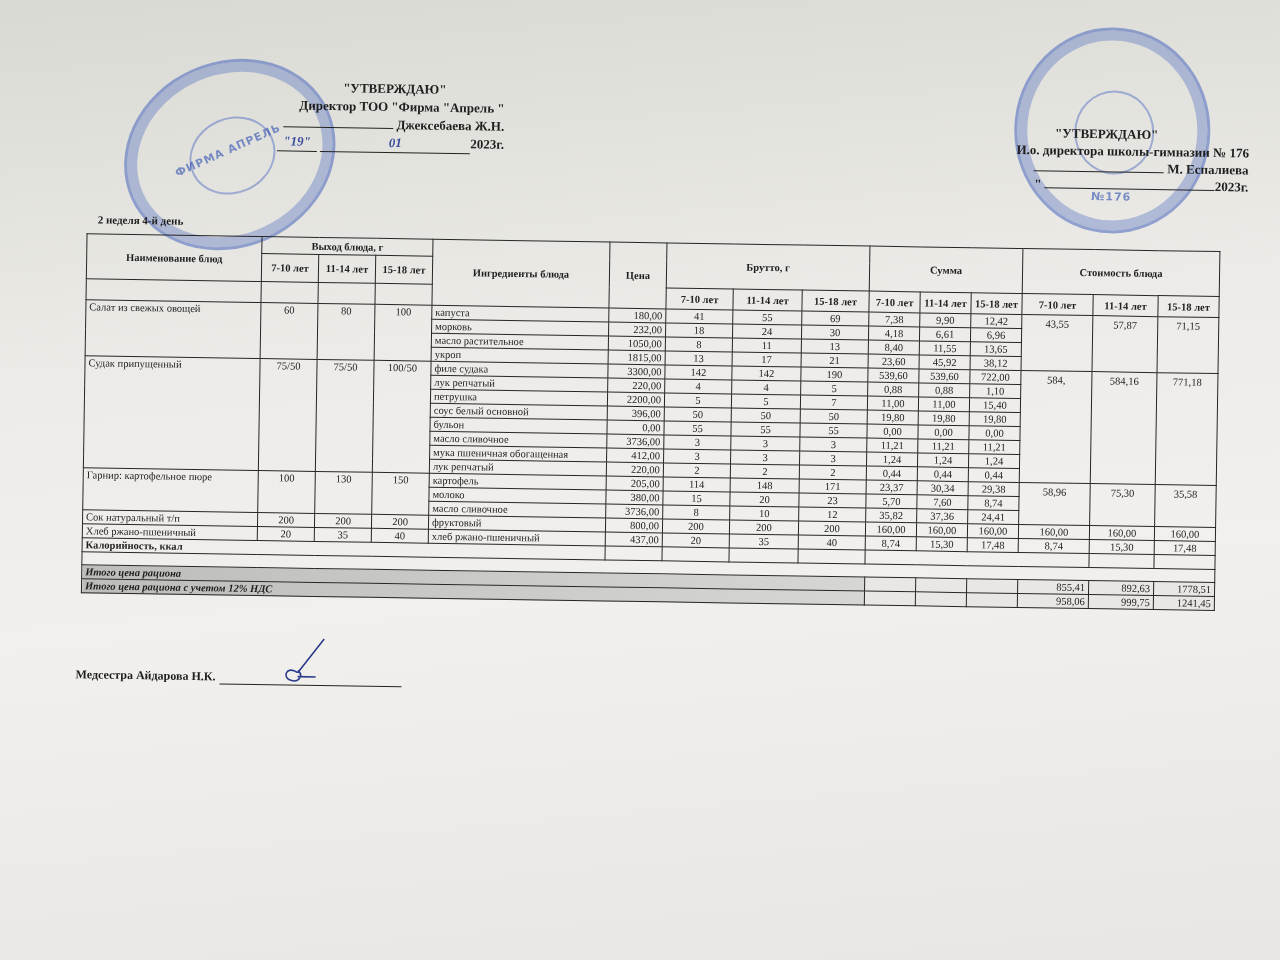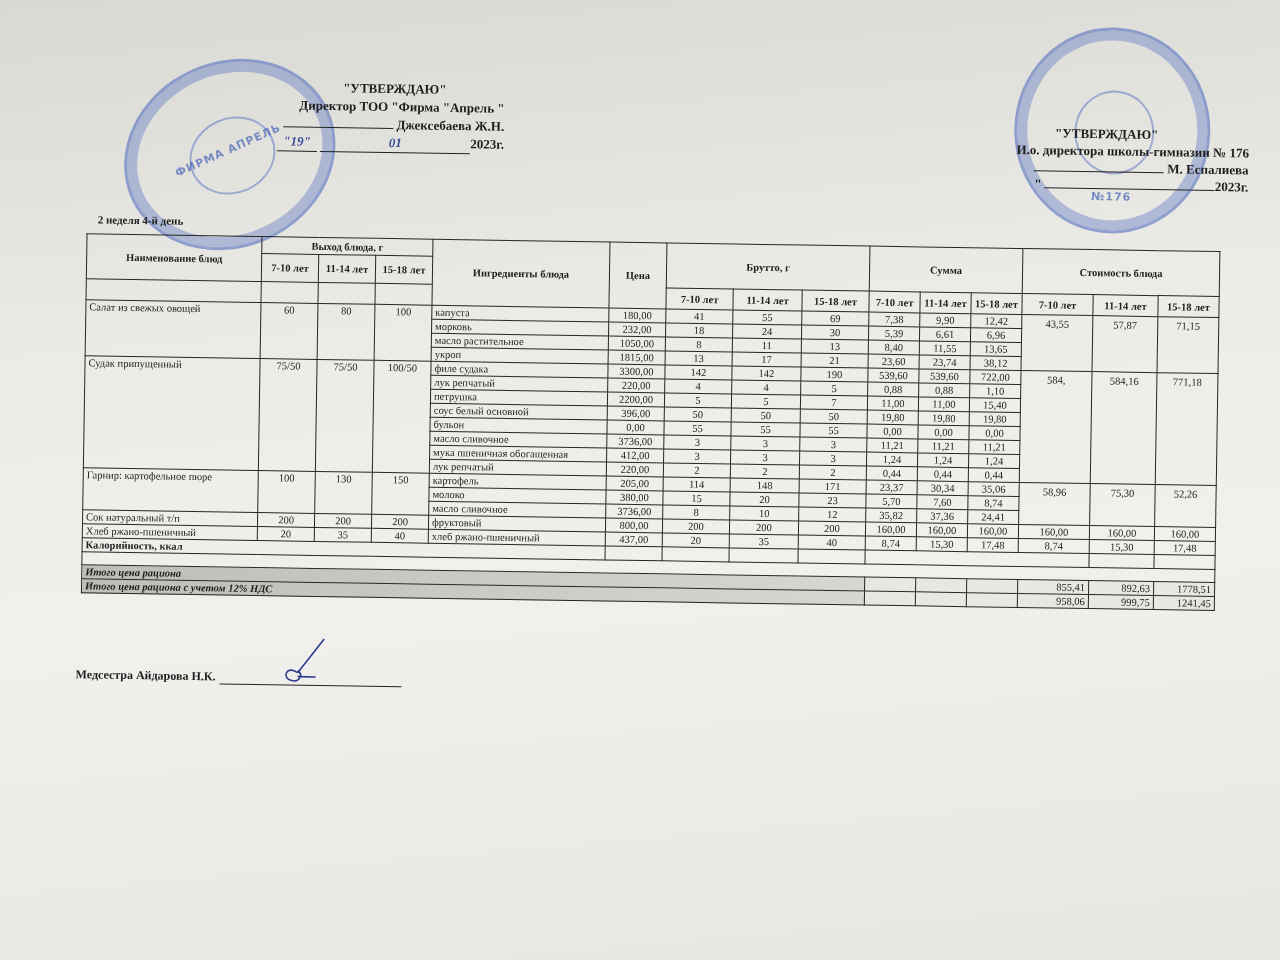--- a/index.html
+++ b/index.html
@@ -49,21 +49,21 @@
     position:absolute; left:84px; top:242px;
     border-collapse:collapse; font-size:10.5px;
     background:transparent;
   }
   table.menu th, table.menu td {
     border:1px solid #262626; padding:0 3px; height:13px; line-height:13px;
     white-space:nowrap;
   }
   table.menu th { font-weight:bold; text-align:center; font-size:10.5px; }
   .c { text-align:center; }
-  .r { text-align:center; }
+  .r { text-align:right; }
   .l { text-align:left; }
   .dish { vertical-align:top; text-align:left; }
   .yield { vertical-align:top; text-align:center; }
   .cost { vertical-align:top; text-align:center; padding-top:2px !important; }
   .bold { font-weight:bold; }
   .total-row td { background: linear-gradient(90deg, #bdbdb9, #d6d6d2); font-style:italic; font-weight:bold; }
   .total-row td.val { background:#e8e7e3; font-style:normal; font-weight:normal; text-align:right; }
   .nurse {
     position:absolute; left:80px; top:676px; font-weight:bold; font-size:12px;
   }
@@ -156,42 +156,42 @@
         <td rowspan="4" class="cost">43,55</td>
         <td rowspan="4" class="cost">57,87</td>
         <td rowspan="4" class="cost">71,15</td>
       </tr>
       <tr>
         <td class="l">морковь</td>
         <td class="r">232,00</td>
         <td class="c">18</td>
         <td class="c">24</td>
         <td class="c">30</td>
-        <td class="c">5,39</td>
+        <td class="c">4,18</td>
         <td class="c">6,61</td>
         <td class="c">6,96</td>
       </tr>
       <tr>
         <td class="l">масло растительное</td>
         <td class="r">1050,00</td>
         <td class="c">8</td>
         <td class="c">11</td>
         <td class="c">13</td>
         <td class="c">8,40</td>
         <td class="c">11,55</td>
         <td class="c">13,65</td>
       </tr>
       <tr>
         <td class="l">укроп</td>
         <td class="r">1815,00</td>
         <td class="c">13</td>
         <td class="c">17</td>
         <td class="c">21</td>
         <td class="c">23,60</td>
-        <td class="c">23,74</td>
+        <td class="c">45,92</td>
         <td class="c">38,12</td>
       </tr>
 
       <tr>
         <td rowspan="8" class="dish">Судак припущенный</td>
         <td rowspan="8" class="yield">75/50</td>
         <td rowspan="8" class="yield">75/50</td>
         <td rowspan="8" class="yield">100/50</td>
         <td class="l">филе судака</td>
         <td class="r">3300,00</td>
@@ -281,24 +281,24 @@
         <td rowspan="3" class="yield">100</td>
         <td rowspan="3" class="yield">130</td>
         <td rowspan="3" class="yield">150</td>
         <td class="l">картофель</td>
         <td class="r">205,00</td>
         <td class="c">114</td>
         <td class="c">148</td>
         <td class="c">171</td>
         <td class="c">23,37</td>
         <td class="c">30,34</td>
-        <td class="c">35,06</td>
+        <td class="c">29,38</td>
         <td rowspan="3" class="cost">58,96</td>
         <td rowspan="3" class="cost">75,30</td>
-        <td rowspan="3" class="cost">52,26</td>
+        <td rowspan="3" class="cost">35,58</td>
       </tr>
       <tr>
         <td class="l">молоко</td>
         <td class="r">380,00</td>
         <td class="c">15</td>
         <td class="c">20</td>
         <td class="c">23</td>
         <td class="c">5,70</td>
         <td class="c">7,60</td>
         <td class="c">8,74</td>

